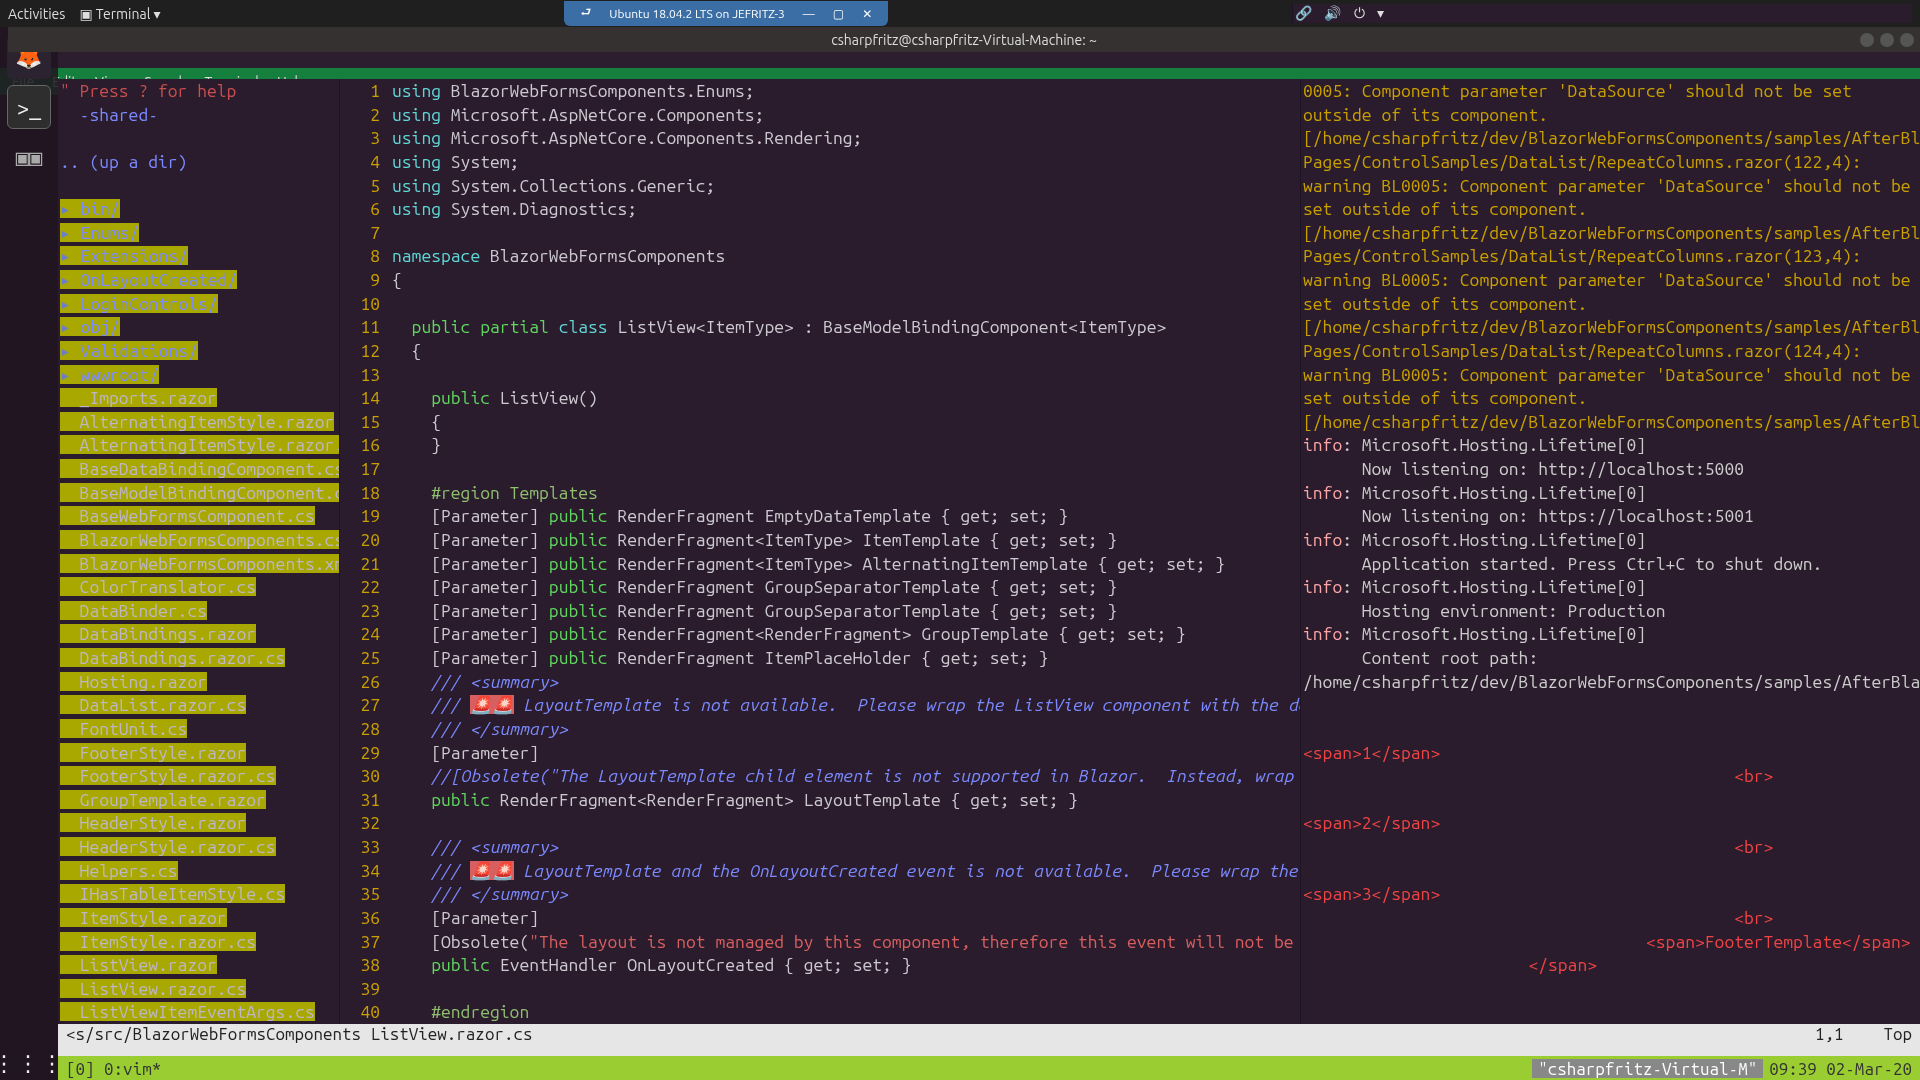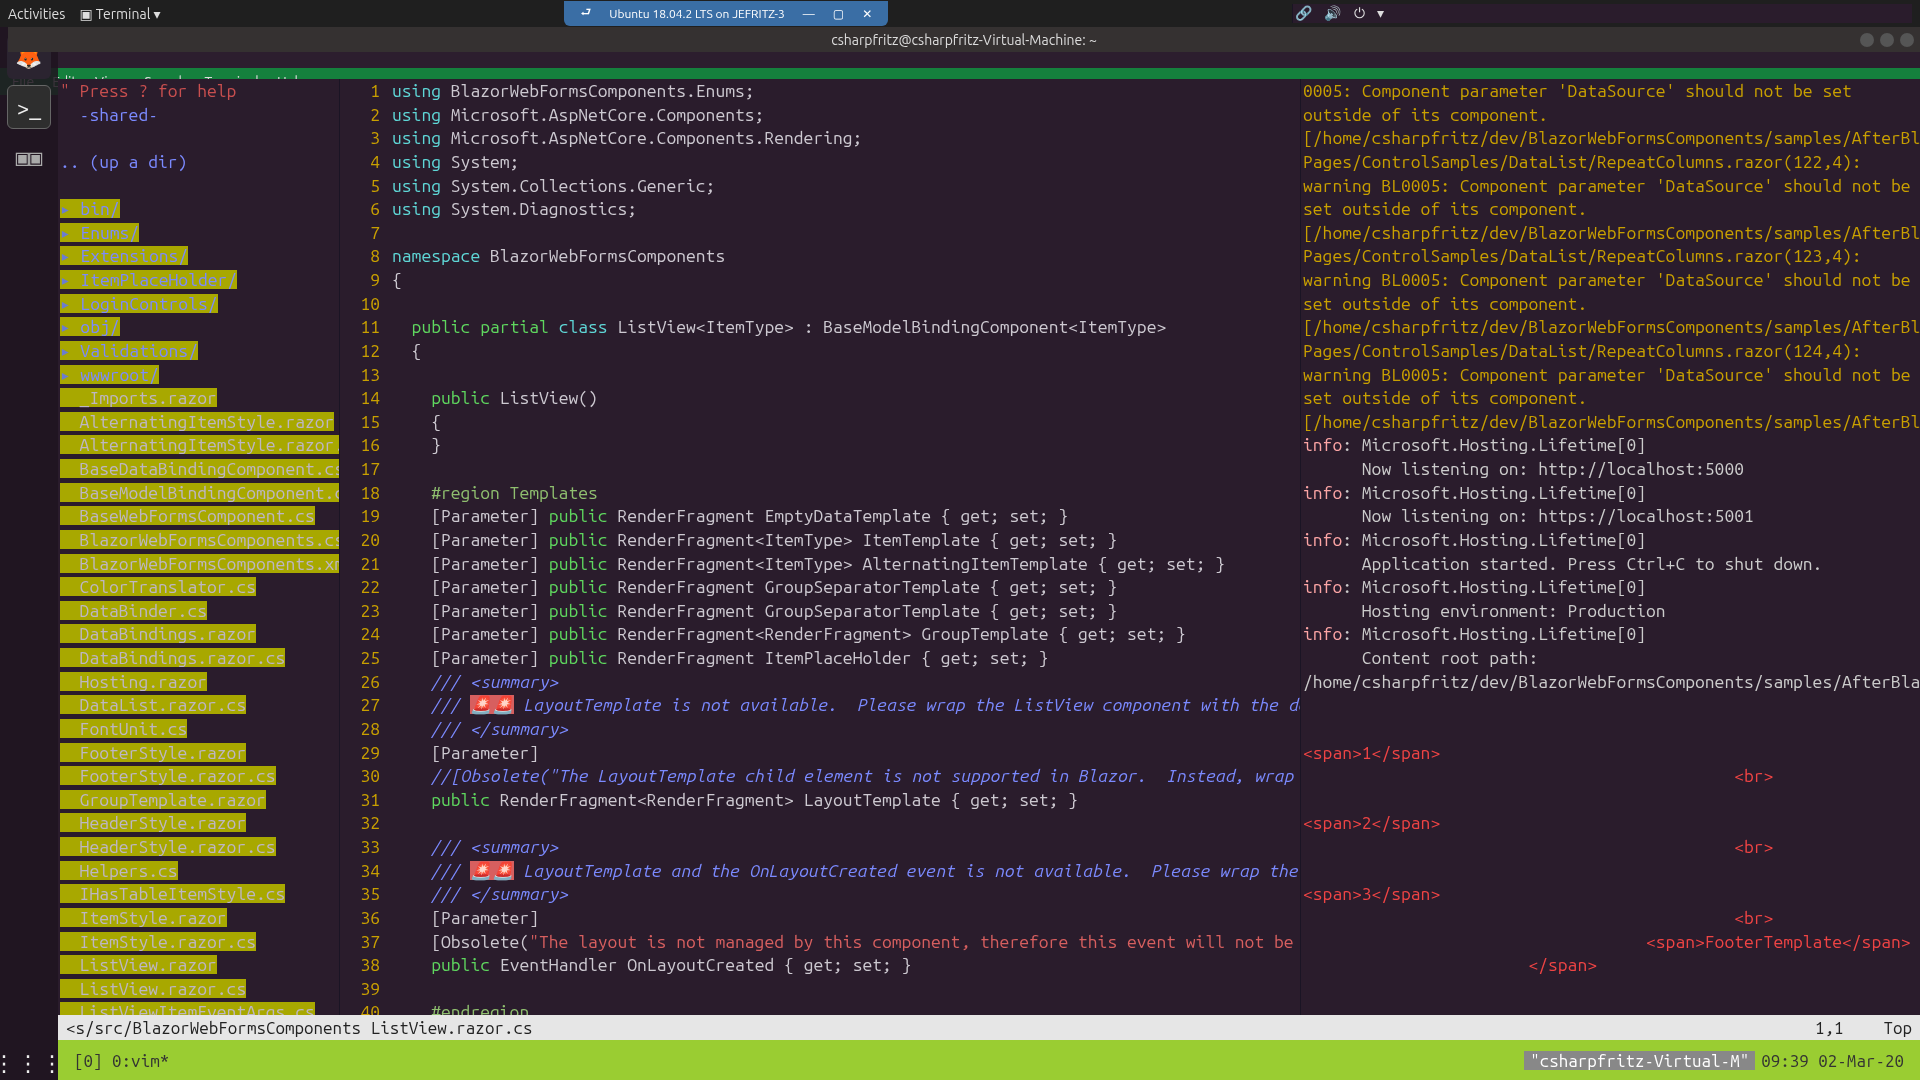--- a/index.html
+++ b/index.html
@@ -36,23 +36,23 @@
 .kw2 { color:#5fd7d7; }
 .cm { color:#7b8aff; font-style:italic; }
 .em { background:#d75f5f; color:#fff; }
 .str { color:#d75f5f; }
 .reg { color:#8fbf6f; }
 .plain { color:#cdc9d1; }
 .right { width:620px; background:#2a1c2c; border-left:1px solid #1a1424; line-height:1.35; white-space:pre-wrap; overflow:hidden; padding-left:2px; }
 .warn { color:#c9a000; }
 .info { color:#fca5a5; }
 .spantxt { color:#ef4444; text-align:right; }
-.status1 { height:25px; background:#e6e6e6; color:#222; display:flex; align-items:center; padding:0 8px; font-size:17px; }
+.status1 { height:32px; background:#e6e6e6; color:#222; display:flex; align-items:flex-start; padding:0 8px; font-size:17px; }
 .status1 .mid { flex:1; }
-.tmux { height:40px; background:#9acd32; color:#333; display:flex; align-items:center; padding:0 16px; font-size:17px; }
+.tmux { height:24px; background:#9acd32; color:#333; display:flex; align-items:center; padding:0 8px; font-size:17px; }
 .tmux .mid { flex:1; }
 .tmux .host { background:#888; color:#fff; padding:0 6px; }
 </style>
 </head>
 <body>
 
 <div class="topbar">
   <div class="left">
     <span>Activities</span>
     <span>▣ <span>Terminal ▾</span></span>
@@ -102,21 +102,21 @@
 <div class="workarea">
   <div class="editor">
     <div class="tree" id="tree"><span class="hint">" Press ? for help</span>
 <span class="shared">  -shared-</span>
 
 <span class="up">.. (up a dir)</span>
 <span class="root">
 <span class="tri">▸ </span><span class="dir">bin/</span>
 <span class="tri">▸ </span><span class="dir">Enums/</span>
 <span class="tri">▸ </span><span class="dir">Extensions/</span>
-<span class="tri">▸ </span><span class="dir">ItemPlaceHolder/</span>
+<span class="tri">▸ </span><span class="dir">OnLayoutCreated/</span>
 <span class="tri">▸ </span><span class="dir">LoginControls/</span>
 <span class="tri">▸ </span><span class="dir">obj/</span>
 <span class="tri">▸ </span><span class="dir">Validations/</span>
 <span class="tri">▸ </span><span class="dir">wwwroot/</span>
   <span class="file">_Imports.razor</span>
   <span class="file">AlternatingItemStyle.razor</span>
   <span class="file">AlternatingItemStyle.razor.cs</span>
   <span class="file">BaseDataBindingComponent.cs</span>
   <span class="file">BaseModelBindingComponent.cs</span>
   <span class="file">BaseWebFormsComponent.cs</span>

